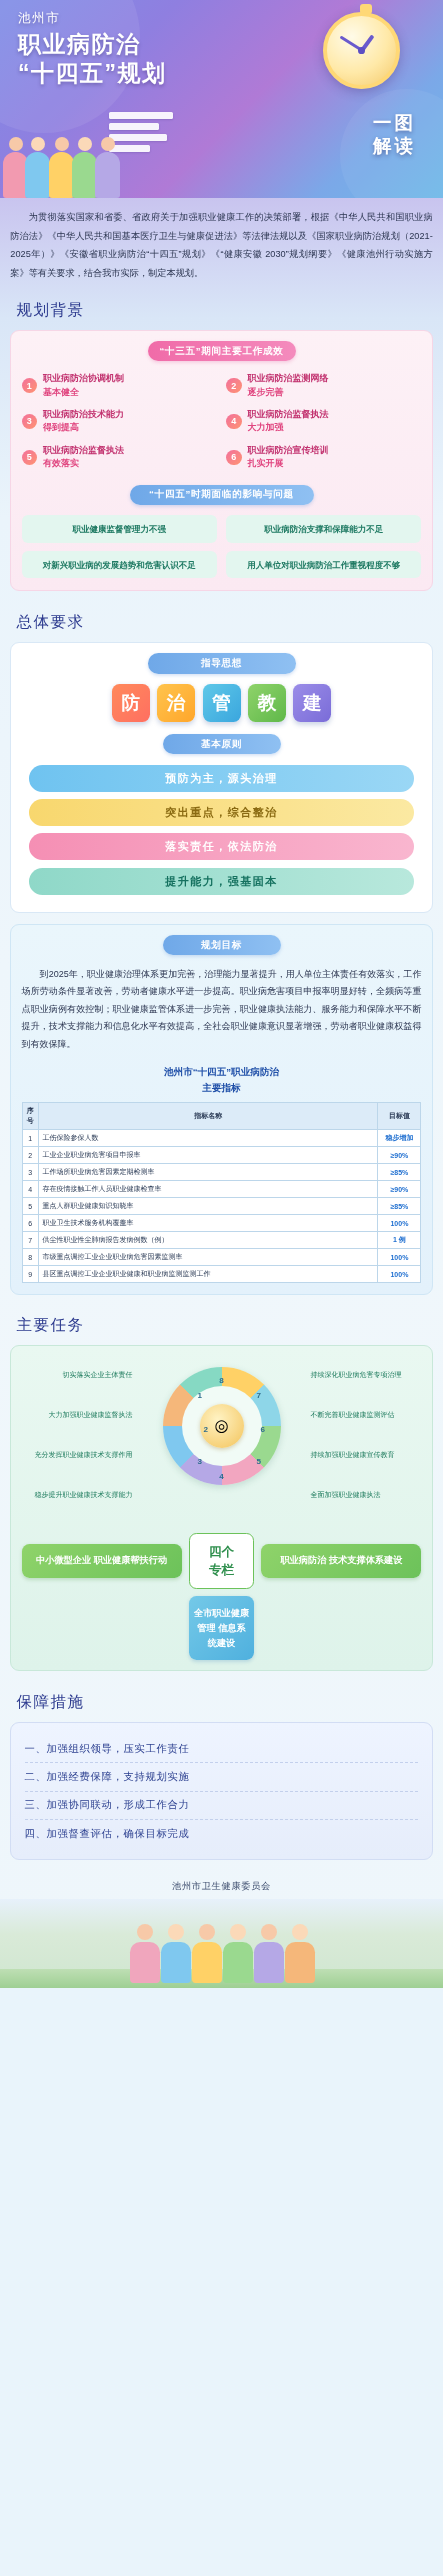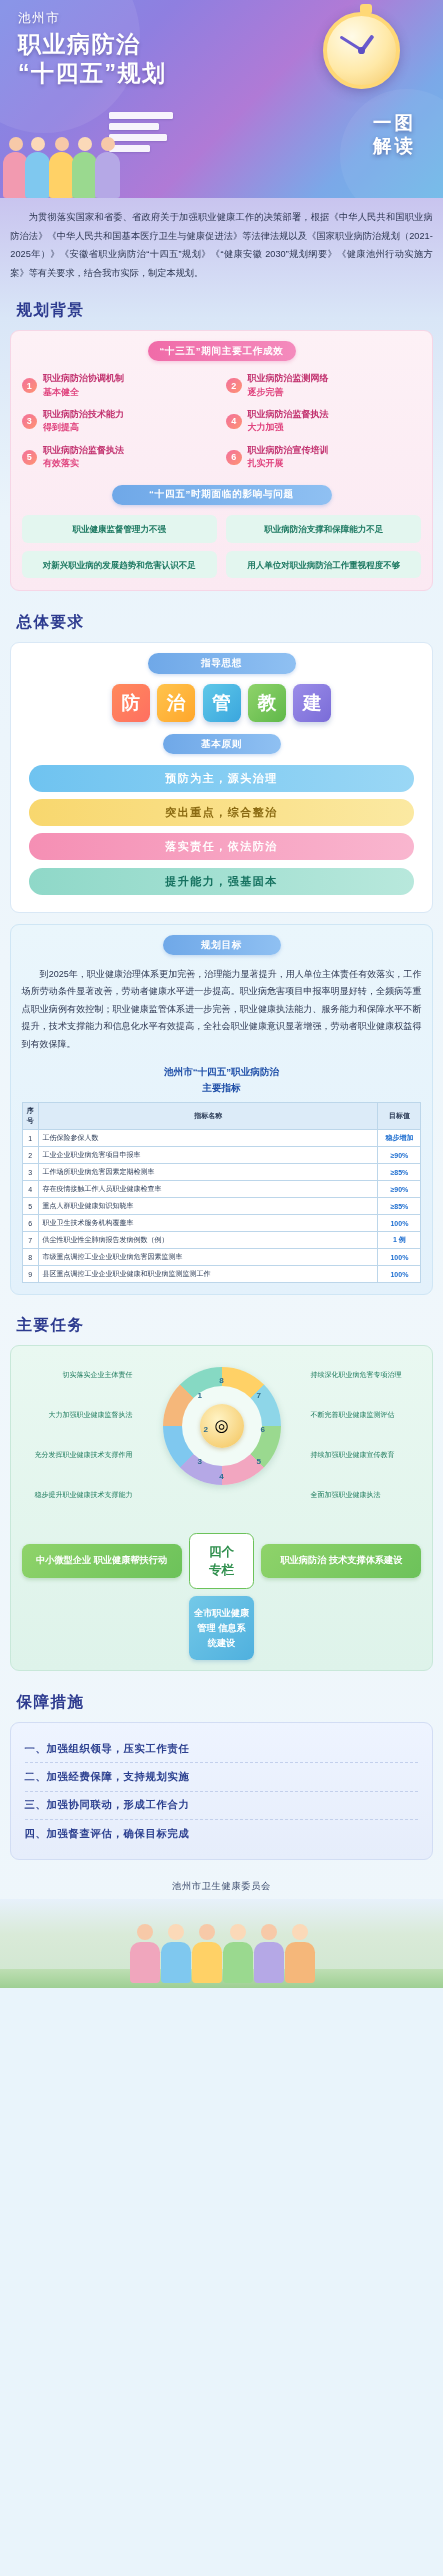--- a/index.html
+++ b/index.html
@@ -71,21 +71,21 @@
 
   
   .people { position: absolute; left: 0; bottom: 0; width: 192px; height: 89px; }
   .person { position: absolute; bottom: 0; width: 25px; }
   .person .head { width: 14px; height: 14px; border-radius: 50%; margin: 0 auto 1.5px; }
   .person .body { width: 25px; height: 46px; border-radius: 12px 12px 3px 3px; }
 
   
   .sec-title {
     position: relative; margin: 13.3px 0 7.4px 12px; display: inline-block;
-    font-size: 15.5px; font-weight: bold; color: #2d3b8f; letter-spacing: 1.5px;
+    font-size: 15.5px; font-weight: normal; color: #2d3b8f; letter-spacing: 1.5px;
     padding: 1.5px 10.3px 1.5px 4.4px;
   }
   .sec-title:after {
     content: ""; position: absolute; left: 0; right: 0; bottom: 0.7px; height: 6.7px;
     background: linear-gradient(90deg, #9fe0f2, #bfe9fa 70%, rgba(191,233,250,0));
     z-index: -1; border-radius: 2.2px;
   }
   .sec-wrap { padding: 0 10.3px 6px; }
 
   
@@ -211,21 +211,21 @@
     background: #fff; border: 1.5px solid #6cc25a; border-radius: 7.4px; color: #2f8f4d;
     font-size: 12.6px; font-weight: bold; text-align: center; padding: 9px 0; line-height: 1.45;
   }
 
   
   .measure-card {
     background: linear-gradient(180deg,#eef4ff,#e6edfb); border: 0.7px solid #d2ddf4;
     border-radius: 9px; padding: 12px 13.3px;
   }
   .measure {
-    font-size: 10.3px; font-weight: bold; color: #2b3f8f; letter-spacing: 0.7px;
+    font-size: 10.3px; font-weight: normal; color: #2b3f8f; letter-spacing: 0.7px;
     padding: 6.7px 0; border-bottom: 0.7px dashed #c3d0ec;
   }
   .measure:last-child { border-bottom: none; }
 
   .signature {
     text-align: center; color: #3a4a6b; font-size: 9.2px; letter-spacing: 0.7px;
     margin: 13.3px 0 6px;
   }
 
   
@@ -323,21 +323,21 @@
           <div class="achv">
             <div class="num">5</div>
             <div class="txt"><span>职业病防治监督执法</span><b>有效落实</b></div>
           </div>
           <div class="achv">
             <div class="num">6</div>
             <div class="txt"><span>职业病防治宣传培训</span><b>扎实开展</b></div>
           </div>
         </div>
 
-        <div class="pill-title blue" style="margin-top:13.3px; width:220px;">“十四五”时期面临的影响与问题</div>
+        <div class="pill-title blue" style="margin-top:13.3px; width:184px;">“十四五”时期面临的影响与问题</div>
         <div class="grid2">
           <div class="challenge">职业健康监督管理力不强</div>
           <div class="challenge">职业病防治支撑和保障能力不足</div>
           <div class="challenge">对新兴职业病的发展趋势和危害认识不足</div>
           <div class="challenge">用人单位对职业病防治工作重视程度不够</div>
         </div>
       </div>
     </div>
   </div>
 

